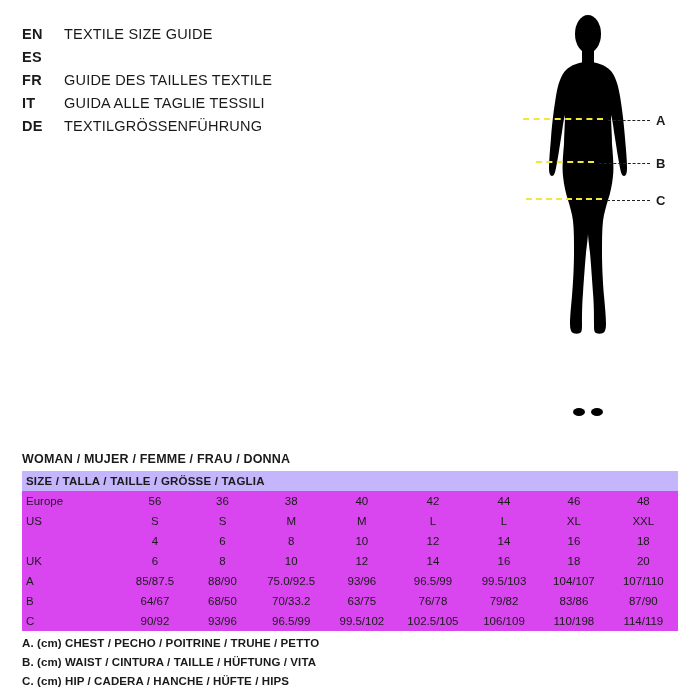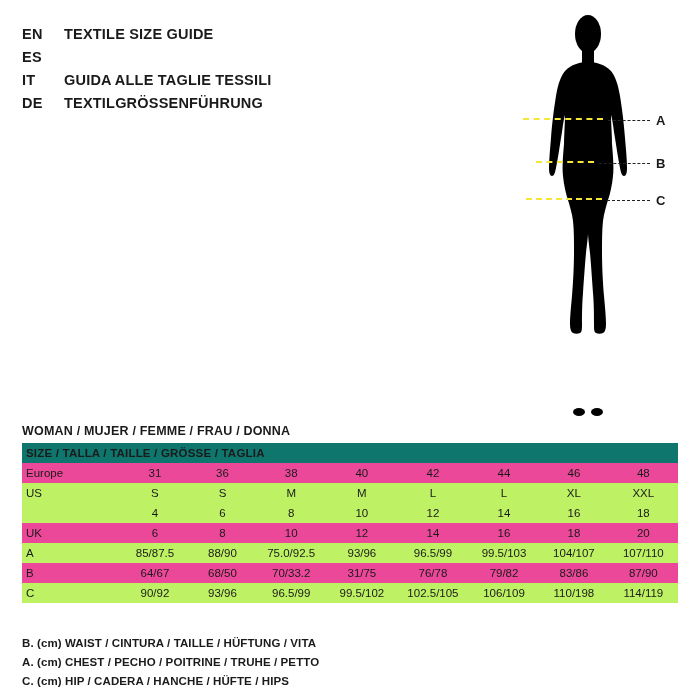--- a/index.html
+++ b/index.html
@@ -36,21 +36,21 @@
   }
   .lang-code {
     width: 42px;
     font-size: 14.5px;
     font-weight: bold;
     letter-spacing: 0.3px;
     color: #1a1a1a;
   }
   .lang-title {
     font-size: 14.5px;
-    font-weight: bold;
+    font-weight: normal;
     letter-spacing: 0.2px;
     color: #1a1a1a;
     white-space: nowrap;
   }
 
   
   .figure-area {
     position: absolute;
     left: 500px;
     top: 8px;
@@ -76,49 +76,49 @@
     position: absolute;
     font-size: 13px;
     font-weight: bold;
     color: #1a1a1a;
   }
 
   
   .table-wrap {
     position: absolute;
     left: 22px;
-    top: 424px;
+    top: 452px;
     width: 656px;
   }
   .woman-title {
     font-size: 12.5px;
     font-weight: bold;
     letter-spacing: 0.2px;
     margin-bottom: 5px;
     color: #1a1a1a;
   }
   table.size-table {
     border-collapse: collapse;
     width: 656px;
     font-size: 11.5px;
     color: #1a1a1a;
   }
   table.size-table td {
     padding: 3px 4px;
     line-height: 14px;
   }
   .row-header td {
-    background: #0f766e;
+    background: #c4b5fd;
     font-weight: bold;
     font-size: 11.5px;
     letter-spacing: 0.2px;
     padding: 4px 4px;
   }
-  .row-shade td { background: #bef264; }
-  .row-plain td { background: #ec4899; }
+  .row-shade td { background: #d946ef; }
+  .row-plain td { background: #d946ef; }
   .col-label {
     width: 108px;
     text-align: left;
     padding-left: 4px;
   }
   .cell-val {
     text-align: center;
     width: 68px;
   }
 
@@ -142,20 +142,24 @@
 
 <div class="page">
 
   <div class="lang-block">
     <div class="lang-row">
       <span class="lang-code">EN</span>
       <span class="lang-title">TEXTILE SIZE GUIDE</span>
     </div>
     <div class="lang-row">
       <span class="lang-code">ES</span>
+    </div>
+    <div class="lang-row">
+      <span class="lang-code">FR</span>
+      <span class="lang-title">GUIDE DES TAILLES TEXTILE</span>
     </div>
     <div class="lang-row">
       <span class="lang-code">IT</span>
       <span class="lang-title">GUIDA ALLE TAGLIE TESSILI</span>
     </div>
     <div class="lang-row">
       <span class="lang-code">DE</span>
       <span class="lang-title">TEXTILGRÖSSENFÜHRUNG</span>
     </div>
   </div>
@@ -233,21 +237,21 @@
   <div class="table-wrap">
     <div class="woman-title">WOMAN / MUJER / FEMME / FRAU / DONNA</div>
     <table class="size-table">
       <tbody>
         <tr class="row-header">
           <td colspan="9">SIZE / TALLA / TAILLE / GRÖSSE / TAGLIA</td>
         </tr>
 
         <tr class="row-plain">
           <td class="col-label">Europe</td>
-          <td class="cell-val">31</td>
+          <td class="cell-val">56</td>
           <td class="cell-val">36</td>
           <td class="cell-val">38</td>
           <td class="cell-val">40</td>
           <td class="cell-val">42</td>
           <td class="cell-val">44</td>
           <td class="cell-val">46</td>
           <td class="cell-val">48</td>
         </tr>
 
         <tr class="row-shade">
@@ -296,21 +300,21 @@
           <td class="cell-val">99.5/103</td>
           <td class="cell-val">104/107</td>
           <td class="cell-val">107/110</td>
         </tr>
 
         <tr class="row-plain">
           <td class="col-label">B</td>
           <td class="cell-val">64/67</td>
           <td class="cell-val">68/50</td>
           <td class="cell-val">70/33.2</td>
-          <td class="cell-val">31/75</td>
+          <td class="cell-val">63/75</td>
           <td class="cell-val">76/78</td>
           <td class="cell-val">79/82</td>
           <td class="cell-val">83/86</td>
           <td class="cell-val">87/90</td>
         </tr>
 
         <tr class="row-shade">
           <td class="col-label">C</td>
           <td class="cell-val">90/92</td>
           <td class="cell-val">93/96</td>
@@ -319,18 +323,18 @@
           <td class="cell-val">102.5/105</td>
           <td class="cell-val">106/109</td>
           <td class="cell-val">110/198</td>
           <td class="cell-val">114/119</td>
         </tr>
       </tbody>
     </table>
   </div>
 
   <div class="legend">
+    <div>A. (cm) CHEST / PECHO / POITRINE / TRUHE / PETTO</div>
     <div>B. (cm) WAIST / CINTURA / TAILLE / HÜFTUNG / VITA</div>
-    <div>A. (cm) CHEST / PECHO / POITRINE / TRUHE / PETTO</div>
     <div>C. (cm) HIP / CADERA / HANCHE / HÜFTE / HIPS</div>
   </div>
 
 </div>
 
 </body></html>

